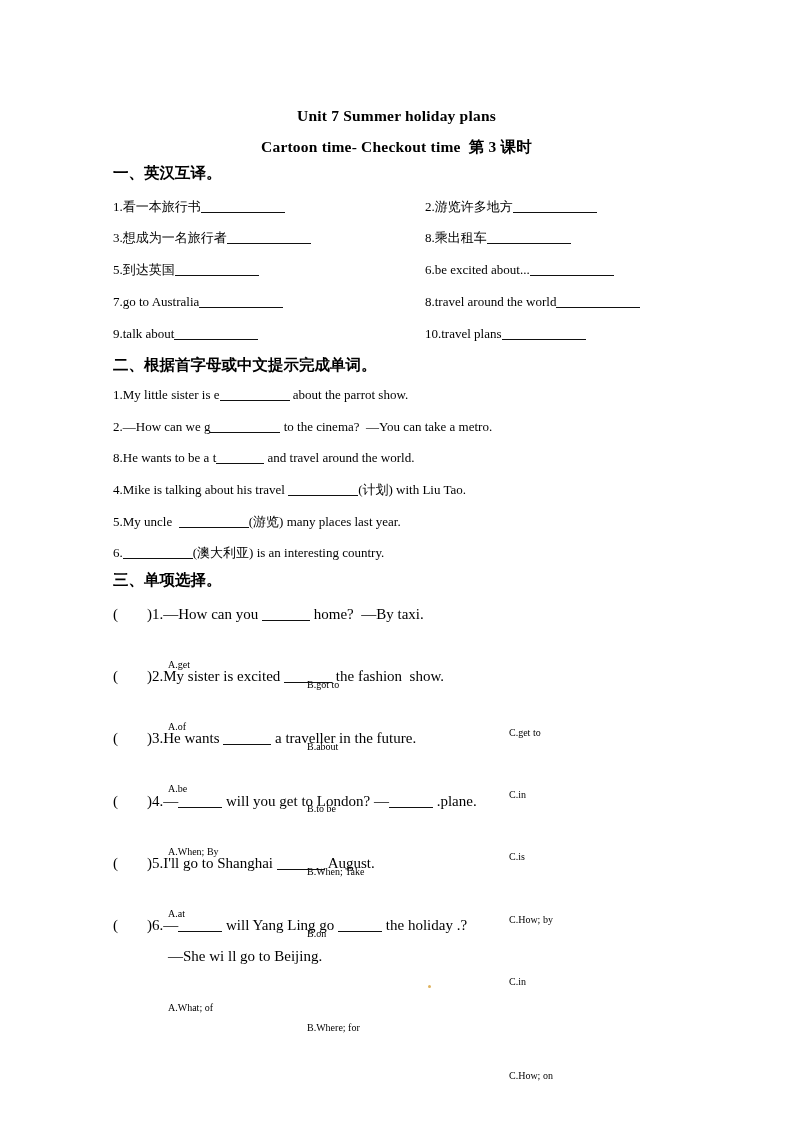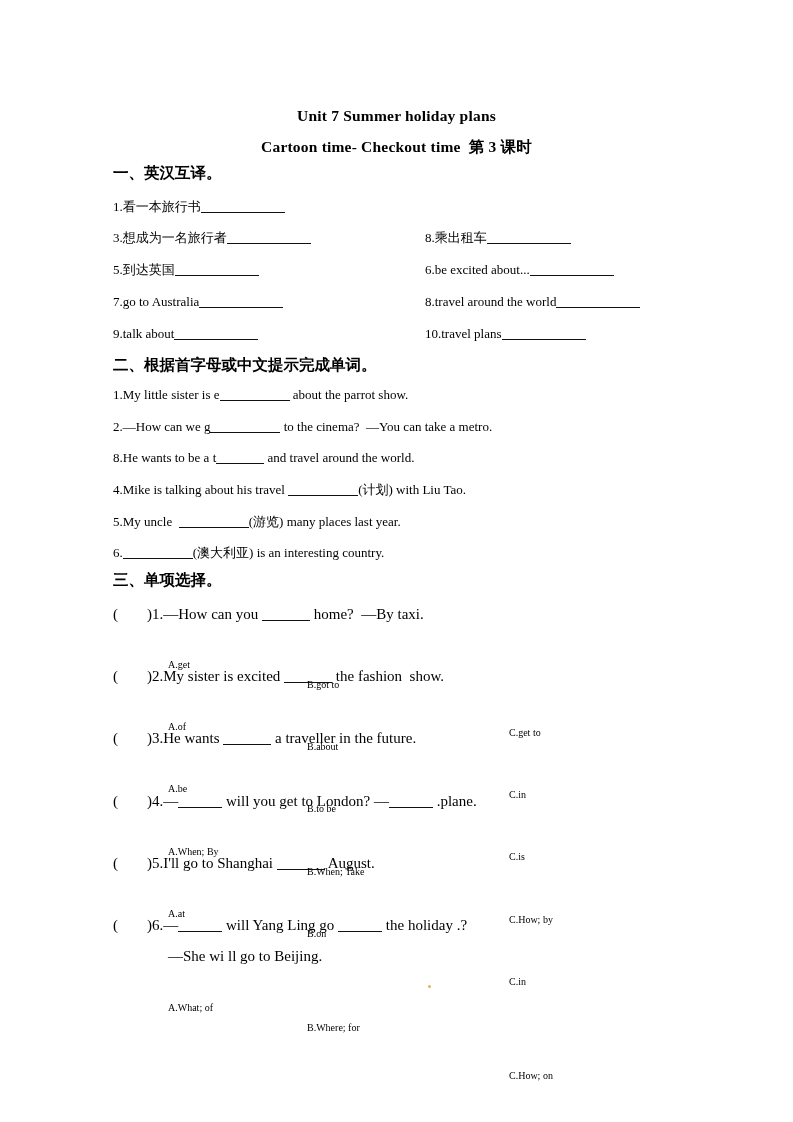--- a/index.html
+++ b/index.html
@@ -115,20 +115,21 @@
 <div class="page">
 
   <div class="title-block">
     <div class="title-line">Unit 7 Summer holiday plans</div>
     <div class="title-line">Cartoon time- Checkout time  第 3 课时</div>
   </div>
 
   <div class="sec-head" style="top:163px">一、英汉互译。</div>
 
   <div class="row col-l" style="top:197px"><span>1.看一本旅行书</span><span class="blank b-lg"></span></div>
+  <div class="row col-r" style="top:197px"><span>2.游览许多地方</span><span class="blank b-lg"></span></div>
 
   <div class="row col-l" style="top:228px"><span>3.想成为一名旅行者</span><span class="blank b-lg"></span></div>
   <div class="row col-r" style="top:228px"><span>8.乘出租车</span><span class="blank b-lg"></span></div>
 
   <div class="row col-l" style="top:260px"><span>5.到达英国</span><span class="blank b-lg"></span></div>
   <div class="row col-r" style="top:260px"><span>6.be excited about...</span><span class="blank b-lg"></span></div>
 
   <div class="row col-l" style="top:292px"><span>7.go to Australia</span><span class="blank b-lg"></span></div>
   <div class="row col-r" style="top:292px"><span>8.travel around the world</span><span class="blank b-lg"></span></div>
 

